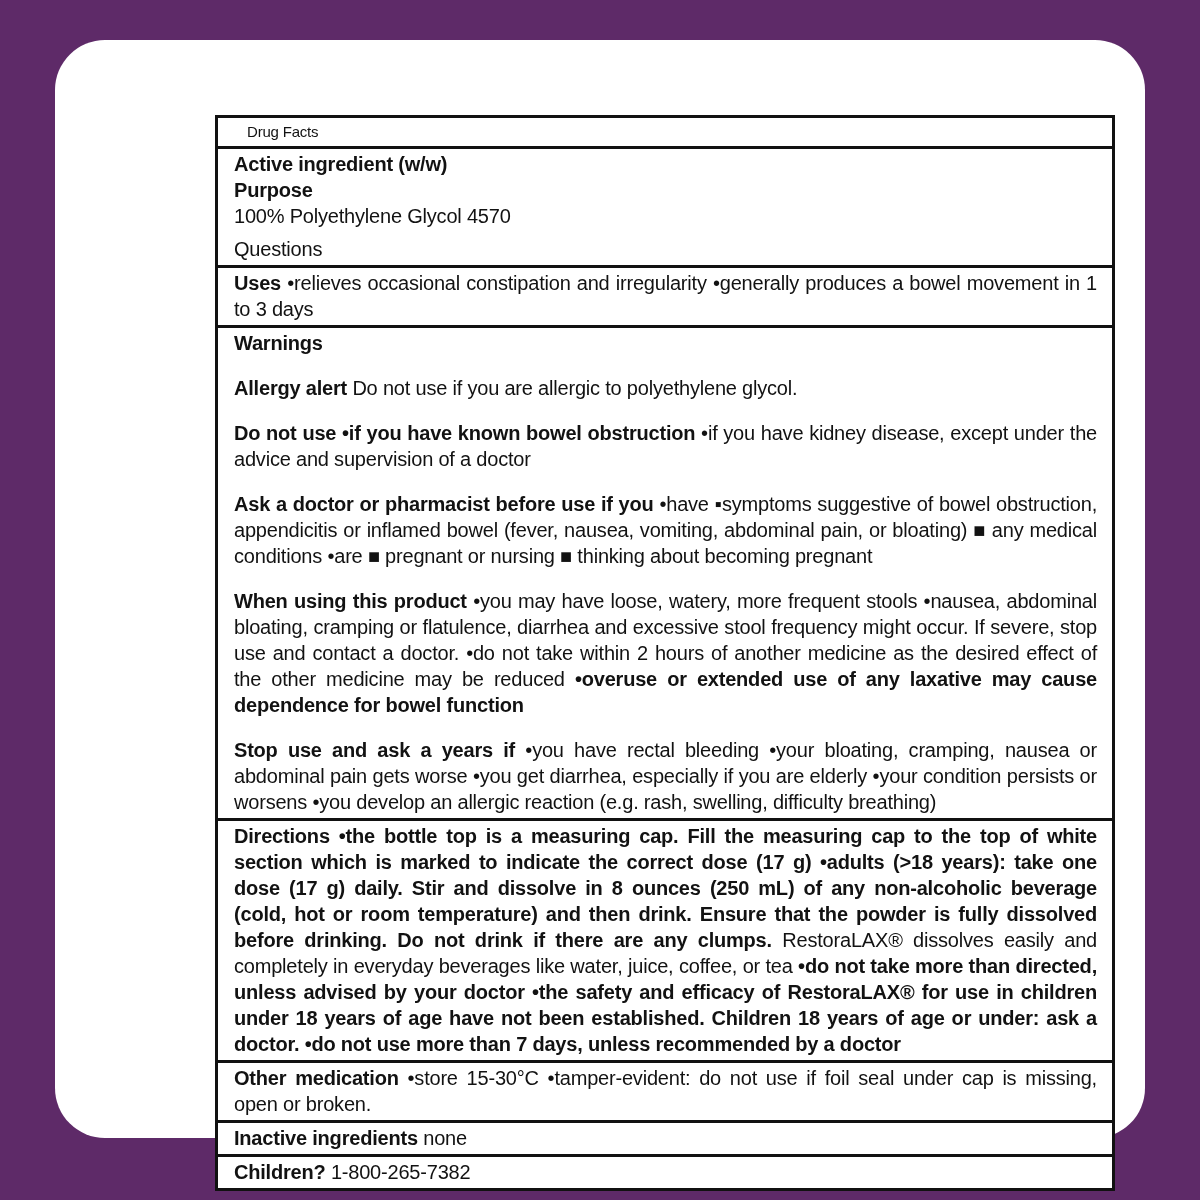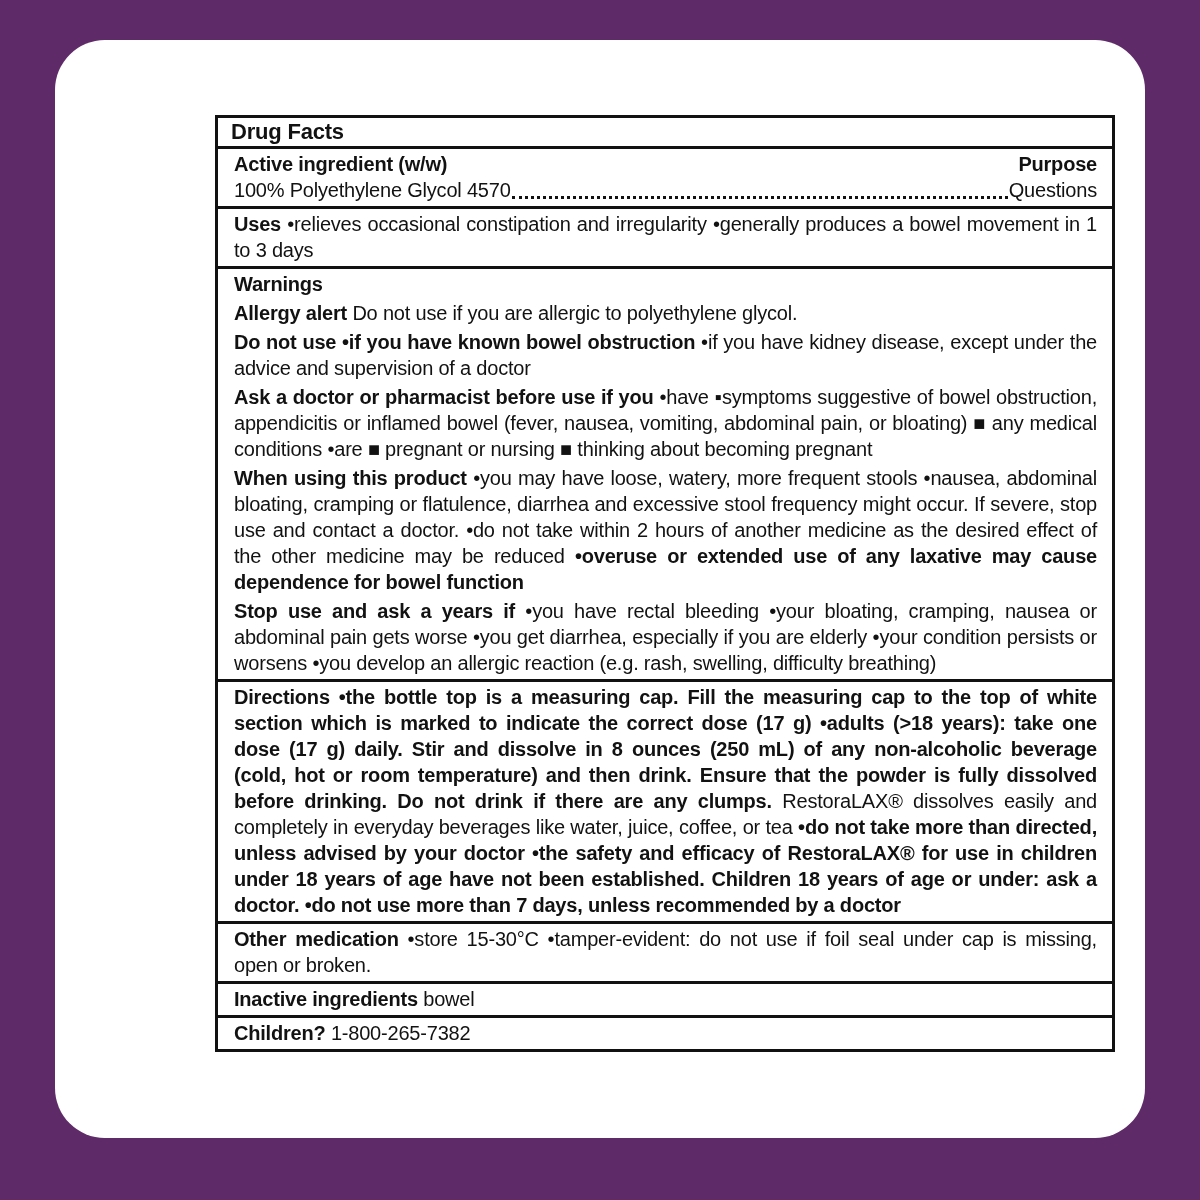--- a/index.html
+++ b/index.html
@@ -28,35 +28,36 @@
   }
   .row {
     border-top: 3px solid #111111;
     padding: 2px 15px 3px 16px;
   }
   .row:first-child { border-top: none; }
   .title-row {
     padding: 2px 13px 2px;
   }
   .title-row p {
-    font-size: 22px;
+    font-size: 15px;
     line-height: 24px;
-    font-weight: bold;
+    font-weight: normal;
     letter-spacing: -0.2px;
+    margin-left: 16px;
   }
   p {
     margin: 0;
     font-size: 20px;
     line-height: 26px;
     letter-spacing: -0.2px;
   }
-  p + p { margin-top: 3px; }
+  p + p { margin-top: 19px; }
   .just { text-align: justify; }
   .b, .bold { font-weight: bold; }
-  .flexline { display: flex; align-items: flex-end; }
+  .flexline { display: flex; align-items: flex-start; flex-direction: column; }
   .spacer { flex: 1 1 auto; }
   .leader {
     flex: 1 1 auto;
     border-bottom: 3px dotted #111111;
     margin: 0 1px 4px 1px;
     align-self: flex-end;
   }
 </style>
 </head>
 <body>
@@ -96,21 +97,21 @@
 
     <div class="row">
       <p class="just"><span class="b">Directions •the bottle top is a measuring cap. Fill the measuring cap to the top of white section which is marked to indicate the correct dose (17 g) •adults (&gt;18 years): take one dose (17 g) daily. Stir and dissolve in 8 ounces (250 mL) of any non-alcoholic beverage (cold, hot or room temperature) and then drink.   Ensure that the powder is fully dissolved before drinking. Do not drink if there are any clumps. </span><span>RestoraLAX® dissolves easily and completely in everyday beverages like water, juice, coffee, or tea </span><span class="b">•do not take more than directed, unless advised by your doctor •the safety and efficacy of RestoraLAX® for use in children under 18 years of age have not been established. Children 18 years of age or under: ask a doctor. •do not use more than 7 days, unless recommended by a doctor</span></p>
     </div>
 
     <div class="row">
       <p class="just"><span class="b">Other medication </span><span>•store 15-30°C •tamper-evident: do not use if foil seal under cap is missing, open or broken.</span></p>
     </div>
 
     <div class="row">
-      <p><span class="b">Inactive ingredients </span><span>bowel</span></p>
+      <p><span class="b">Inactive ingredients </span><span>none</span></p>
     </div>
 
     <div class="row">
       <p><span class="b">Children? </span><span>1-800-265-7382</span></p>
     </div>
 
   </div>
 </div>
 
 </body></html>

